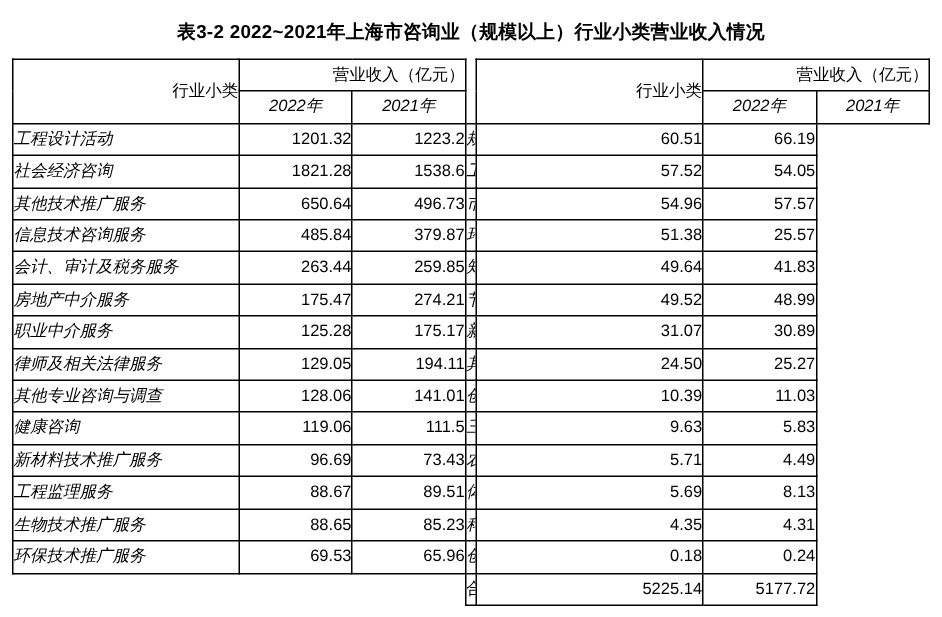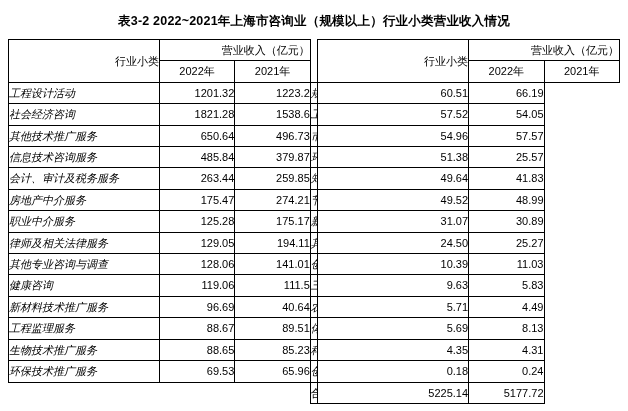--- a/index.html
+++ b/index.html
@@ -48,20 +48,21 @@
   }
   .hdr {
     text-align: right;
     font-weight: bold;
     font-size: 11.5px;
   }
   .hdr-sub {
     text-align: center;
     font-weight: bold;
     font-size: 11px;
+    font-style: italic;
   }
   .cat {
     text-align: left;
     padding-left: 5px;
     font-style: italic;
   }
   .num {
     text-align: right;
     padding-right: 7px;
     margin-top: 10px;
@@ -188,21 +189,21 @@
         <td class="cat">健康咨询</td>
         <td class="num">119.06</td>
         <td class="num">111.5</td>
         <td class="cat">三维（3D）打印技术推广</td>
         <td class="num">9.63</td>
         <td class="num">5.83</td>
       </tr>
       <tr>
         <td class="cat">新材料技术推广服务</td>
         <td class="num">96.69</td>
-        <td class="num">40.64</td>
+        <td class="num">73.43</td>
         <td class="cat">农林牧渔技术推广服务</td>
         <td class="num">5.71</td>
         <td class="num">4.49</td>
       </tr>
       <tr>
         <td class="cat">工程监理服务</td>
         <td class="num">88.67</td>
         <td class="num">89.51</td>
         <td class="cat">体育咨询服务</td>
         <td class="num">5.69</td>

